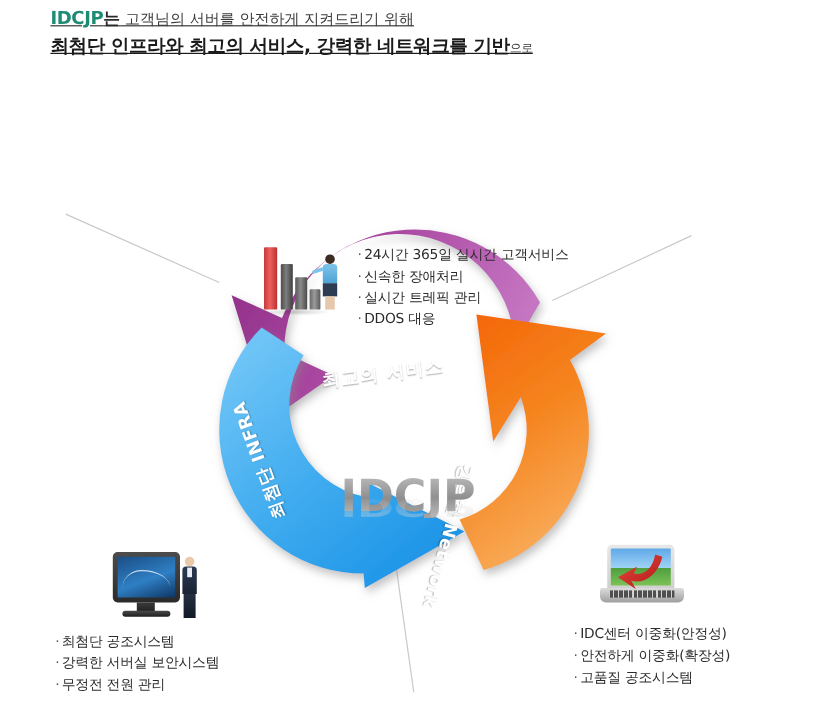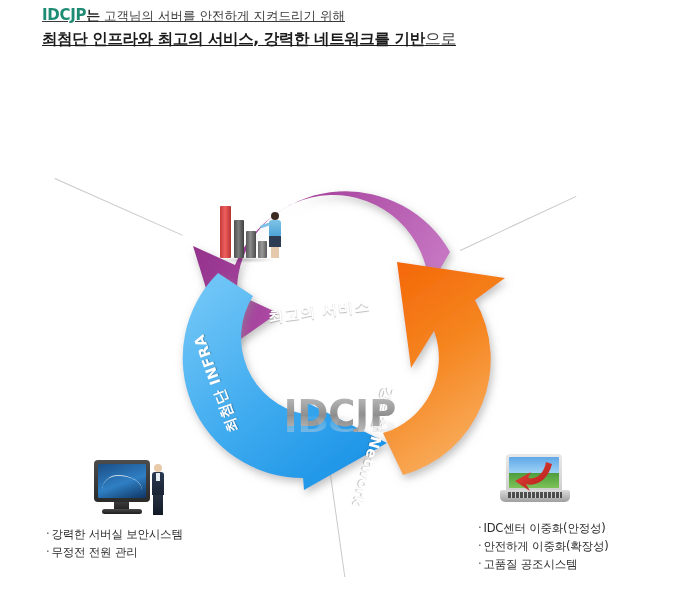--- a/index.html
+++ b/index.html
@@ -35,21 +35,21 @@
   }
   .h-big {
     font-size: 15.5px;
     font-weight: bold;
     color: #1b1b1b;
     letter-spacing: -0.4px;
     line-height: 1.45;
   }
   .h-big .thin {
     font-weight: normal;
-    font-size: 16px;
+    font-size: 10px;
     color: #3a3a3a;
   }
 
   
   #stage {
     position: absolute;
     left: 0; top: 90px;
     width: 680px; height: 510px;
   }
 
@@ -321,40 +321,47 @@
         <div class="bar b3"></div>
         <div class="bar b4"></div>
         <div class="person" style="left:48px; bottom:10px; width:18px; height:46px;">
           <div class="head" style="left:5px; top:0; width:8px; height:8px; background:#3c2b22;"></div>
           <div class="body" style="left:3px; top:8px; width:12px; height:16px; background:linear-gradient(#7fc3e8,#4ea3d6); border-radius:3px 3px 1px 1px;"></div>
           <div class="body" style="left:-6px; top:12px; width:10px; height:3px; background:#7fc3e8; border-radius:2px; transform:rotate(-18deg);"></div>
           <div class="legs" style="left:3px; top:24px; width:12px; height:11px; background:#2d3c52;"></div>
           <div class="legs" style="left:5px; top:35px; width:8px; height:11px; background:#e6c9ad;"></div>
         </div>
       </div>
+      <div class="bullets">
+        <div class="bullet"><span class="dot">·</span><span>24시간 365일 실시간 고객서비스</span></div>
+        <div class="bullet"><span class="dot">·</span><span>신속한 장애처리</span></div>
+        <div class="bullet"><span class="dot">·</span><span>실시간 트레픽 관리</span></div>
+        <div class="bullet"><span class="dot">·</span><span>DDOS 대응</span></div>
+      </div>
     </div>
   </div>
 
   <div class="callout" id="callout-infra">
     <div style="margin-left:48px; position:relative; height:62px;">
       <div class="icon icon-monitor">
         <div class="frame">
           <div class="screen"></div>
         </div>
         <div class="stand"></div>
         <div class="base"></div>
         <div class="person" style="left:58px; top:6px; width:16px; height:52px;">
           <div class="head" style="left:4px; top:0; width:8px; height:8px; background:#e8c9a8;"></div>
           <div class="body" style="left:2px; top:8px; width:12px; height:23px; background:linear-gradient(#2b3a52,#1a2434); border-radius:3px 3px 0 0;"></div>
           <div class="body" style="left:6px; top:9px; width:4px; height:8px; background:#e9eef5;"></div>
           <div class="legs" style="left:3px; top:31px; width:10px; height:20px; background:linear-gradient(#243041,#121a26);"></div>
         </div>
       </div>
     </div>
     <div class="bullets">
+      <div class="bullet"><span class="dot">·</span><span>최첨단 공조시스템</span></div>
       <div class="bullet"><span class="dot">·</span><span>강력한 서버실 보안시스템</span></div>
       <div class="bullet"><span class="dot">·</span><span>무정전 전원 관리</span></div>
     </div>
   </div>
 
   <div class="callout" id="callout-network">
     <div class="icon-wrap" style="position:relative; height:60px;">
       <div class="icon icon-laptop">
         <div class="lid">
           <div class="wall"></div>

